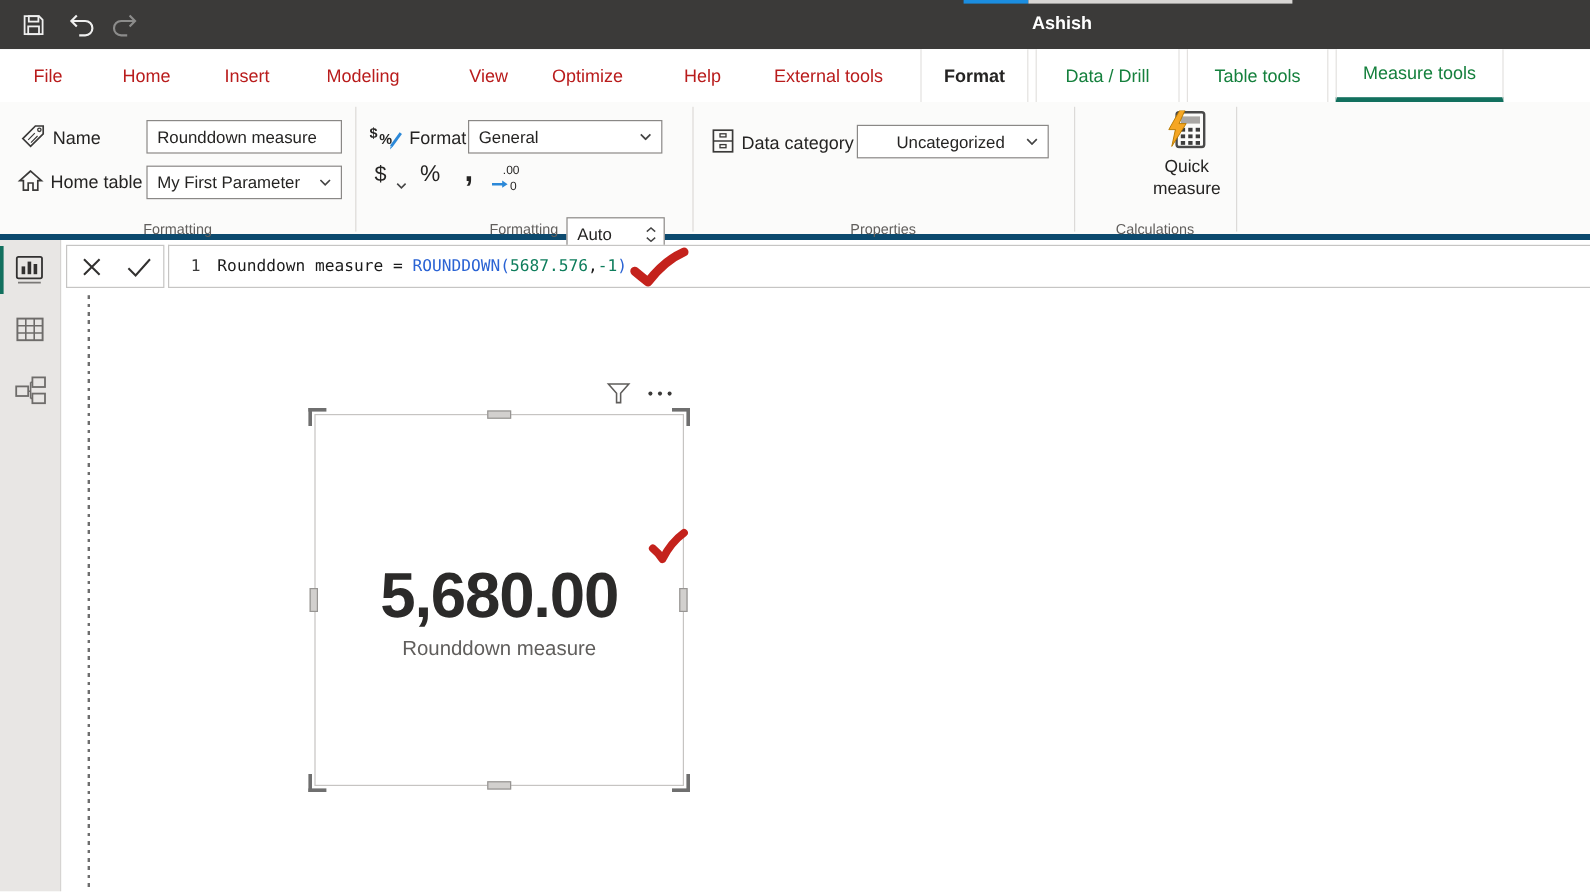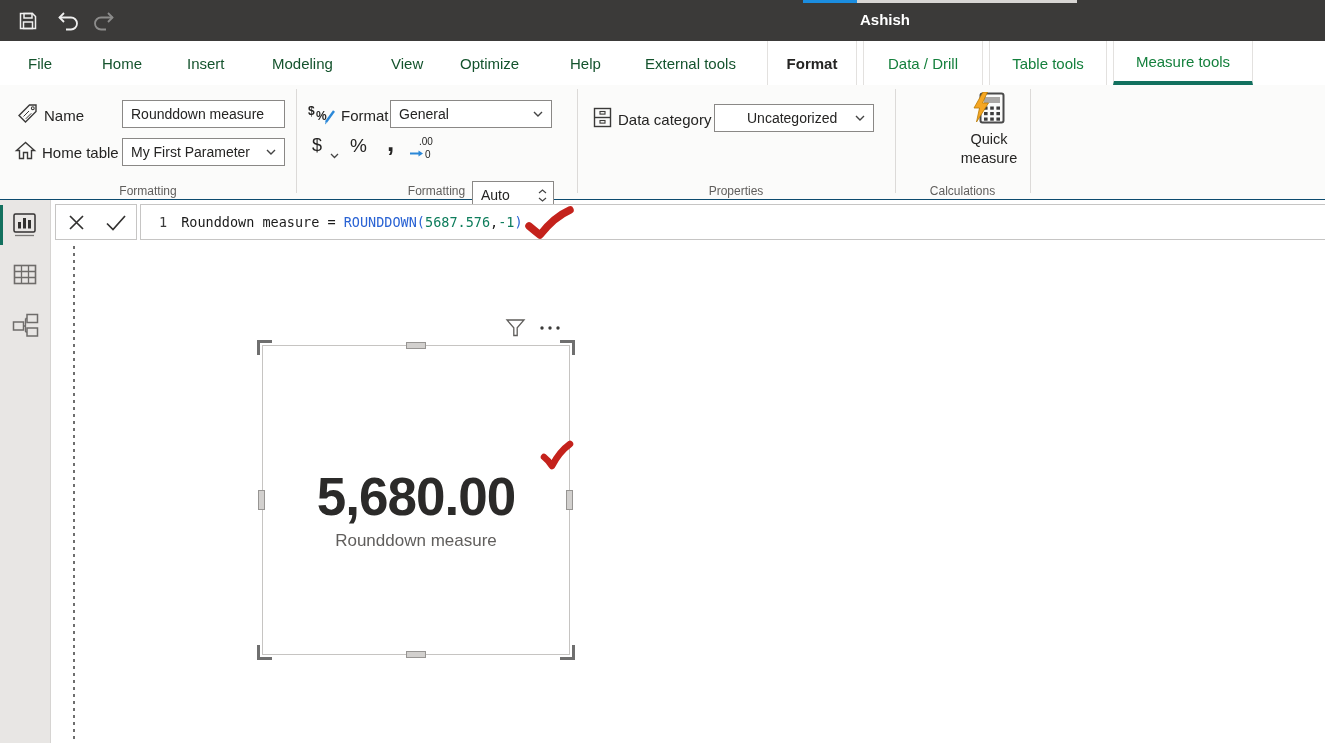--- a/index.html
+++ b/index.html
@@ -11,37 +11,37 @@
   .titlebar { position:absolute; left:0; top:0; width:1325px; height:41px; background:#3b3a39; }
   .top-accent-blue { position:absolute; left:803px; top:0; width:54px; height:3px; background:#1b8de0; }
   .top-accent-light { position:absolute; left:857px; top:0; width:220px; height:3px; background:#d8d6d4; }
   .tb-icon { position:absolute; top:9px; width:24px; height:24px; display:flex; align-items:center; justify-content:center; cursor:pointer; }
   .tb-save { left:16px; } .tb-undo { left:56px; } .tb-redo { left:92px; opacity:.45; }
   .window-title { position:absolute; left:860px; top:11px; color:#fff; font-size:15px; font-weight:700; }
 
   
   .tabsrow { position:absolute; left:0; top:41px; width:1325px; height:44px; background:#fff; }
   .maintab { position:absolute; top:0; height:44px; display:flex; align-items:center;
-             font-size:15px; color:#14532d; cursor:pointer; white-space:nowrap; }
+             font-size:15px; color:#b91c1c; cursor:pointer; white-space:nowrap; }
   .maintab:nth-child(1){left:28px;} .maintab:nth-child(2){left:102px;}
   .maintab:nth-child(3){left:187px;} .maintab:nth-child(4){left:272px;}
   .maintab:nth-child(5){left:391px;} .maintab:nth-child(6){left:460px;}
   .maintab:nth-child(7){left:570px;} .maintab:nth-child(8){left:645px;}
   .ctxtabs { position:absolute; left:767px; top:0; height:44px; display:flex; gap:6px; }
   .ctxtab { height:44px; background:#fff; display:flex; align-items:center; justify-content:center;
             font-size:15px; cursor:pointer; border-left:1px solid #e3e1df; border-right:1px solid #e3e1df;
             white-space:nowrap; }
   .ctxtab.fmt { width:90px; color:#252423; font-weight:700; }
   .ctxtab.teal { color:#15803d; }
   .ctx-dd { width:120px; } .ctx-tt { width:118px;align-items:center; }
   .ctx-mt { width:140px; border-bottom:4px solid #12705e; font-weight:400; }
 
   
   .ribbon { position:absolute; left:0; top:85px; width:1325px; height:115px; background:#fbfbfa;
-            border-bottom:1px solid #0c4a6e; }
+            border-bottom:5px solid #0c4a6e; }
   .rsep { position:absolute; top:4px; width:1px; height:104px; background:#dcdad8; }
   .grouplabel { position:absolute; top:99px; font-size:12px; color:#605e5c; text-align:center; }
   .rlabel { position:absolute; font-size:15px; color:#252423; white-space:nowrap; }
   .ricon { position:absolute; }
   .rinput { position:absolute; height:28px; background:#fff; border:1px solid #8a8886;
             font-family:"Liberation Sans",sans-serif; font-size:14px; color:#252423; padding:0 8px; }
   .rselect { position:absolute; height:28px; background:#fff; border:1px solid #8a8886;
              display:flex; align-items:center; padding:0 8px; font-size:14px; color:#252423; cursor:pointer; }
   .rselect .chev { margin-left:auto; }
   .fmtbtn { position:absolute; cursor:pointer; color:#252423; }

